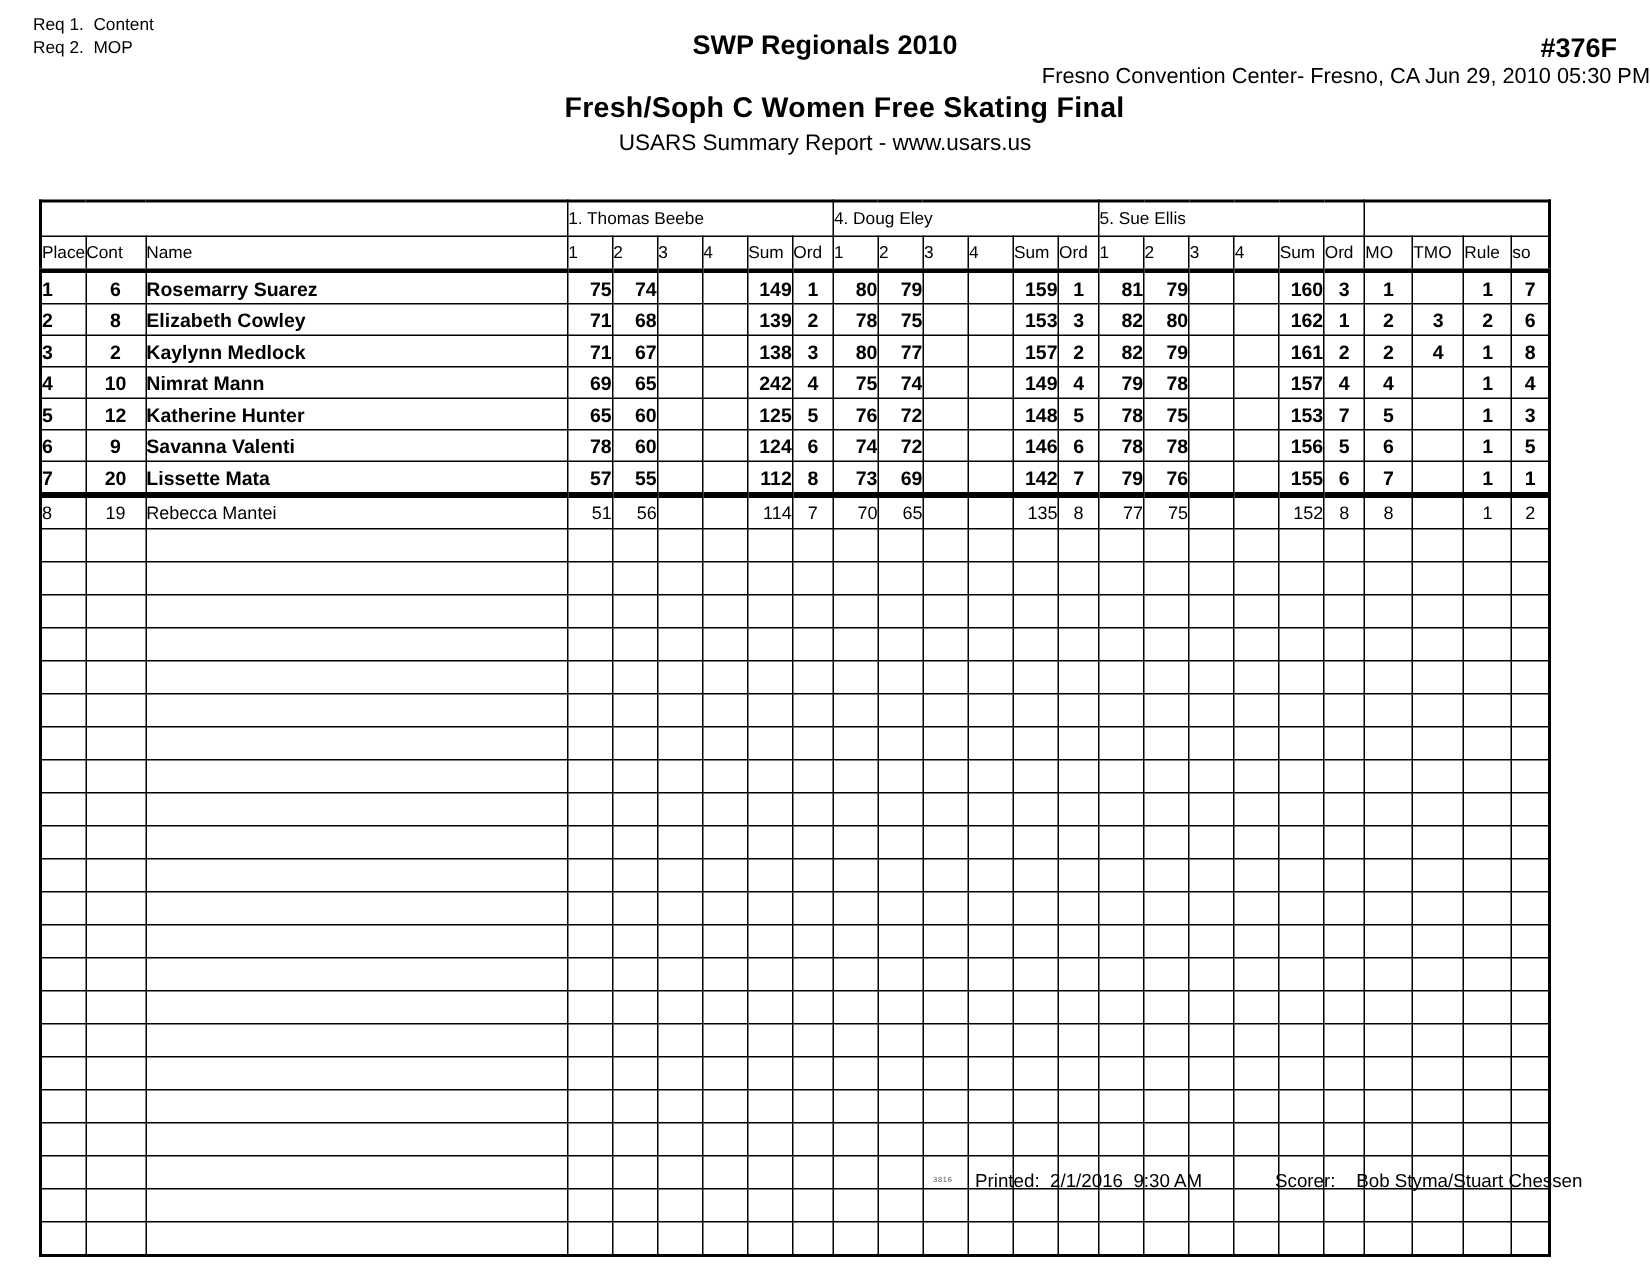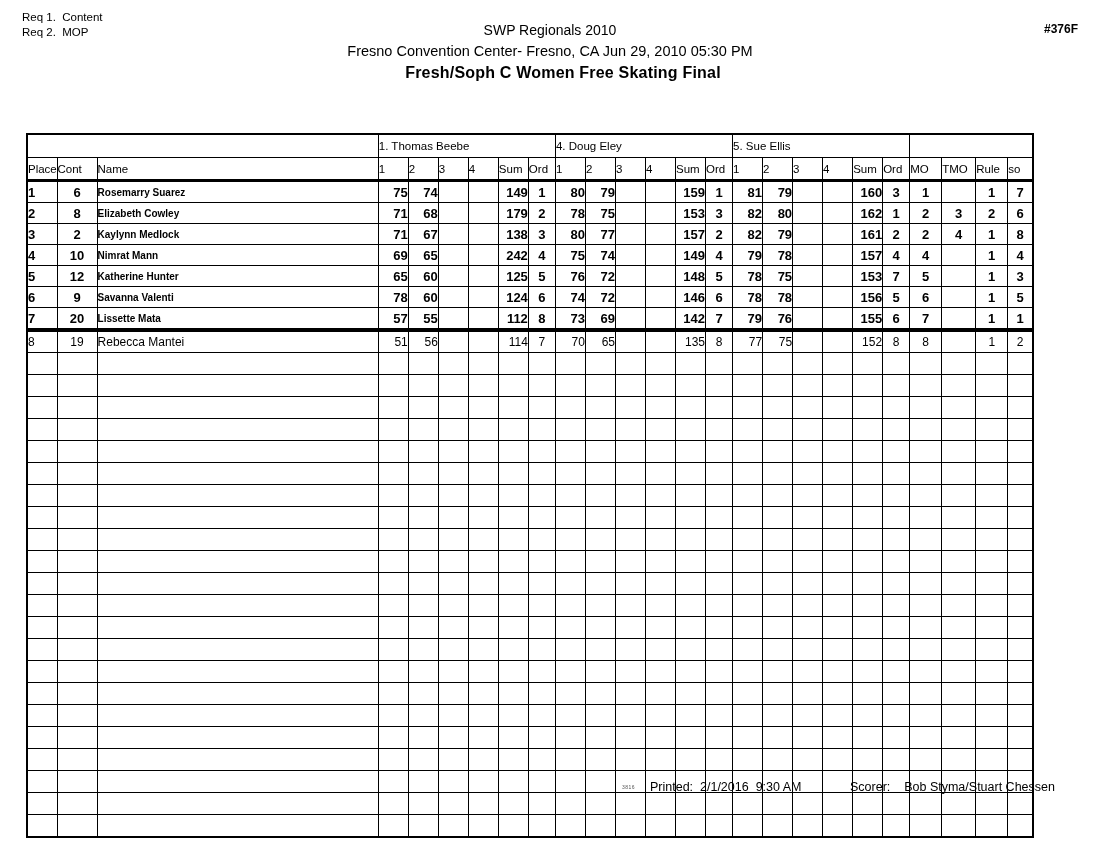--- a/index.html
+++ b/index.html
@@ -28,47 +28,48 @@
 
   
   #header-block {
     position: absolute;
     left: 0;
     right: 0;
     top: 20px;
     text-align: center;
   }
   #event-title {
-    font-size: 14px;
-    font-weight: normal;
+    font-size: 18px;
+    font-weight: bold;
     line-height: 21px;
   }
   #venue-line {
     font-size: 14.5px;
     line-height: 20px;
     font-weight: normal;
+    text-align: right;
   }
   #category-title {
-    font-size: 16px;
+    font-size: 19px;
     font-weight: bold;
     line-height: 24px;
     letter-spacing: 0.2px;
     padding-left: 26px;
   }
   #report-line {
     font-size: 15px;
     line-height: 22px;
   }
 
   
   #event-number {
     position: absolute;
     right: 22px;
     top: 22px;
-    font-size: 12px;
+    font-size: 18px;
     font-weight: bold;
   }
 
   
   #sheet {
     position: absolute;
     left: 26px;
     top: 133px;
     width: 1008px;
   }
@@ -114,21 +115,21 @@
   td.c { text-align: center; }
   td.r { text-align: right; padding-right: 4px; }
   td.l { text-align: left; padding-left: 6px; }
 
   
   td.thickL { border-left: 4px solid #000; }
 
   
   tr.data td { font-size: 13px; height: 20px; line-height: 19px; }
   tr.data.bold td { font-weight: bold; }
-  tr.data.bold td.name { font-size: 10px; }
+  tr.data.bold td.name { font-size: 13px; }
   tr.data.plain td { font-weight: normal; font-size: 12px; }
 
   
   tr.cutline td { border-bottom: 4px solid #000; }
 
   
   tr.blank td { height: 21px; }
 
   
   table.grid { border: 2px solid #000; }
@@ -168,20 +169,21 @@
 
 <div id="req-notes">
   <div>Req 1.  Content</div>
   <div>Req 2.  MOP</div>
 </div>
 
 <div id="header-block">
   <div id="event-title">SWP Regionals 2010</div>
   <div id="venue-line">Fresno Convention Center-  Fresno, CA  Jun 29, 2010  05:30 PM</div>
   <div id="category-title">Fresh/Soph C Women Free Skating Final</div>
+  <div id="report-line">USARS Summary Report - www.usars.us</div>
 </div>
 
 <div id="event-number">#376F</div>
 
 <div id="sheet">
   <table class="grid">
     <colgroup>
       <col style="width:30px">
       <col style="width:40px">
       <col style="width:281px">
@@ -276,21 +278,21 @@
           <td class="c">7</td>
         </tr>
         <tr class="data bold">
           <td class="l">2</td>
           <td class="c">8</td>
           <td class="l name">Elizabeth Cowley</td>
           <td class="r">71</td>
           <td class="r">68</td>
           <td class="r"></td>
           <td class="r"></td>
-          <td class="r">179</td>
+          <td class="r">139</td>
           <td class="c thickL">2</td>
           <td class="r thickL">78</td>
           <td class="r">75</td>
           <td class="r"></td>
           <td class="r"></td>
           <td class="r">153</td>
           <td class="c thickL">3</td>
           <td class="r thickL">82</td>
           <td class="r">80</td>
           <td class="r"></td>

